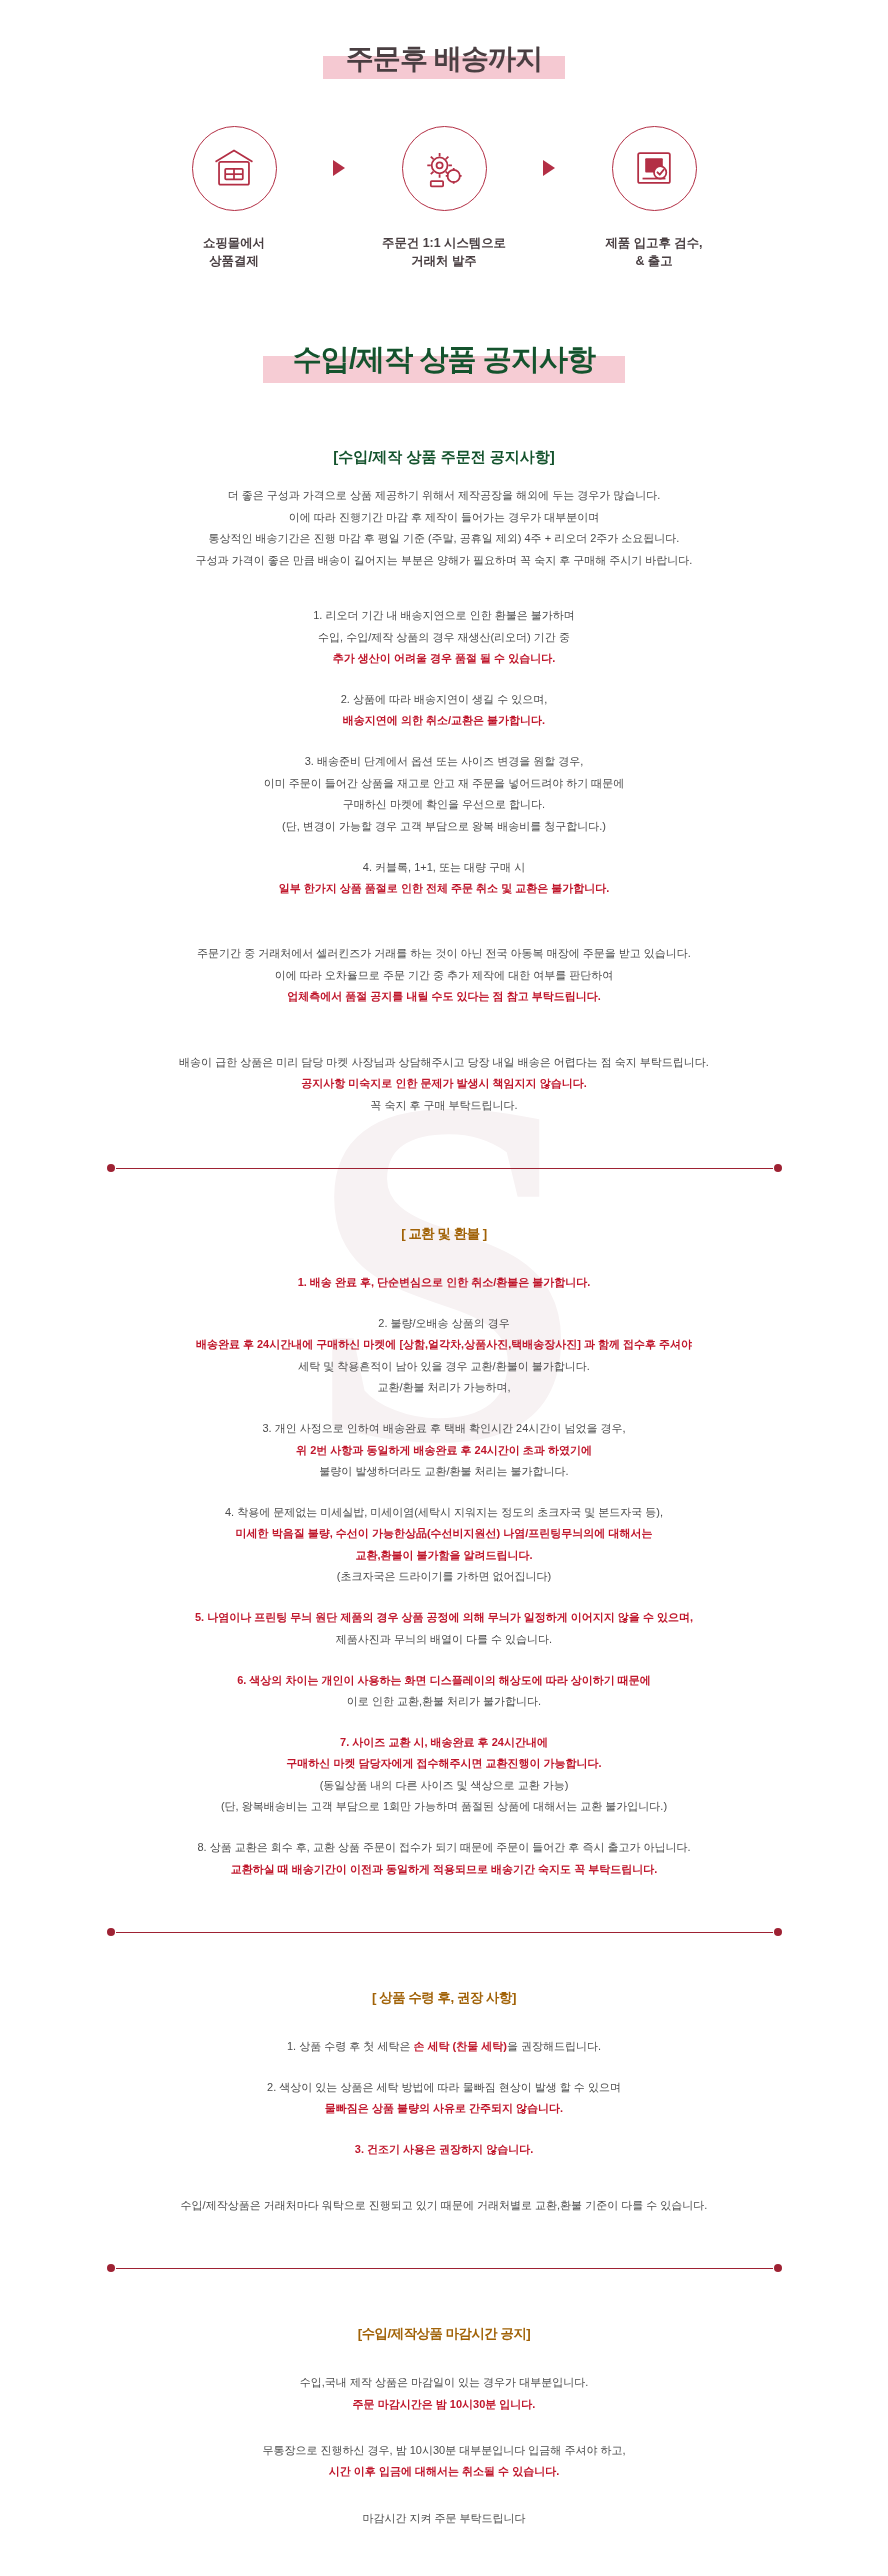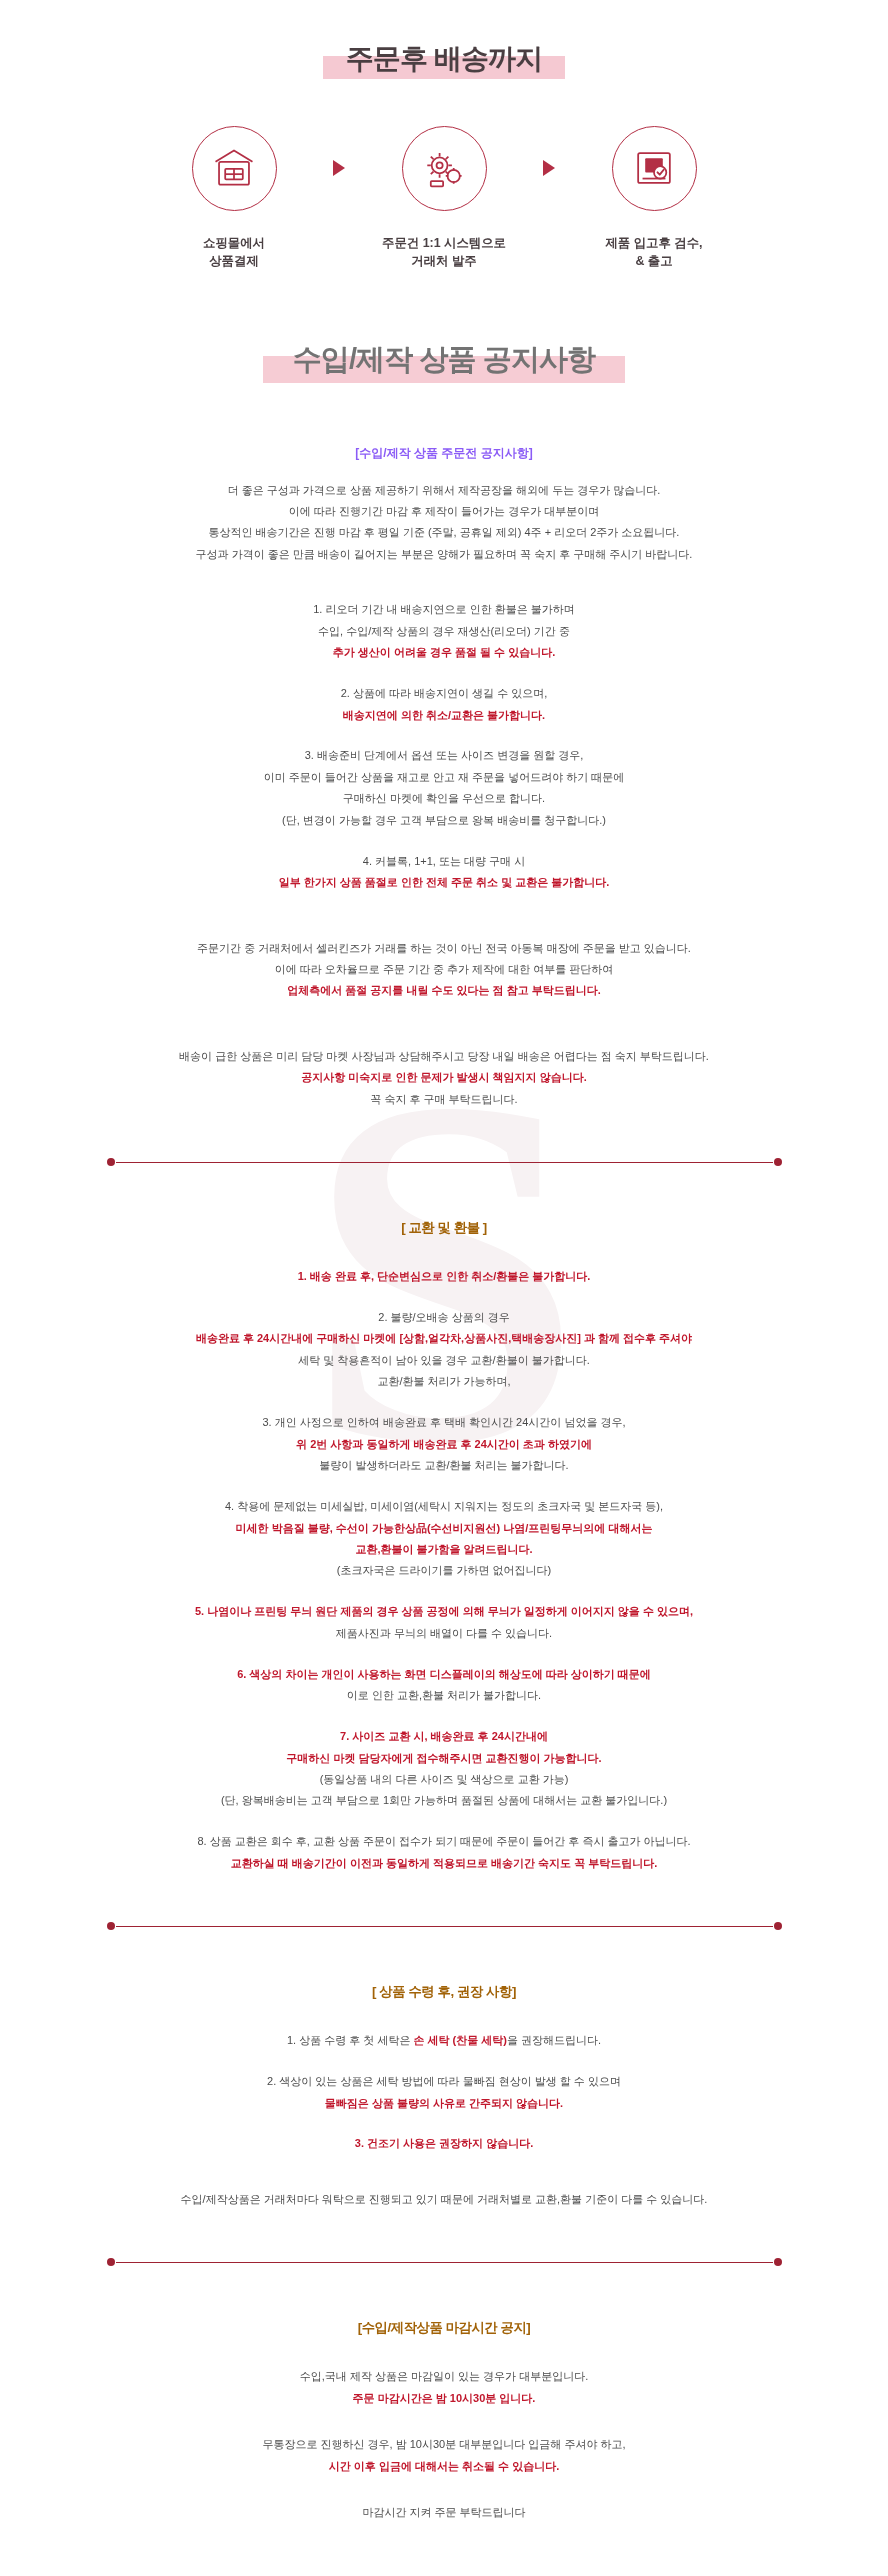--- a/index.html
+++ b/index.html
@@ -129,35 +129,35 @@
     top: 21px;
     height: 27px;
     background: #f6ccd4;
     z-index: 0;
   }
   .main-title-text {
     position: relative;
     z-index: 1;
     font-size: 29px;
     font-weight: bold;
-    color: #737373;
+    color: #14532d;
     letter-spacing: -0.9px;
   }
 
   
   .block {
     text-align: center;
     line-height: 1.95;
     font-size: 11px;
     color: #4a4a4a;
   }
   .block-heading {
     font-weight: bold;
-    font-size: 12px;
-    color: #8b5cf6;
+    font-size: 15px;
+    color: #14532d;
   }
   .red { color: #c0172c; font-weight: bold; }
   .sp-38 { height: 34px; }
   .sp-28 { height: 25px; }
   .sp-22 { height: 19.5px; }
   .sp-16 { height: 14px; }
   .sp-50 { height: 44px; }
   .sp-60 { height: 53px; }
 
   .section { margin-top: 0; }

